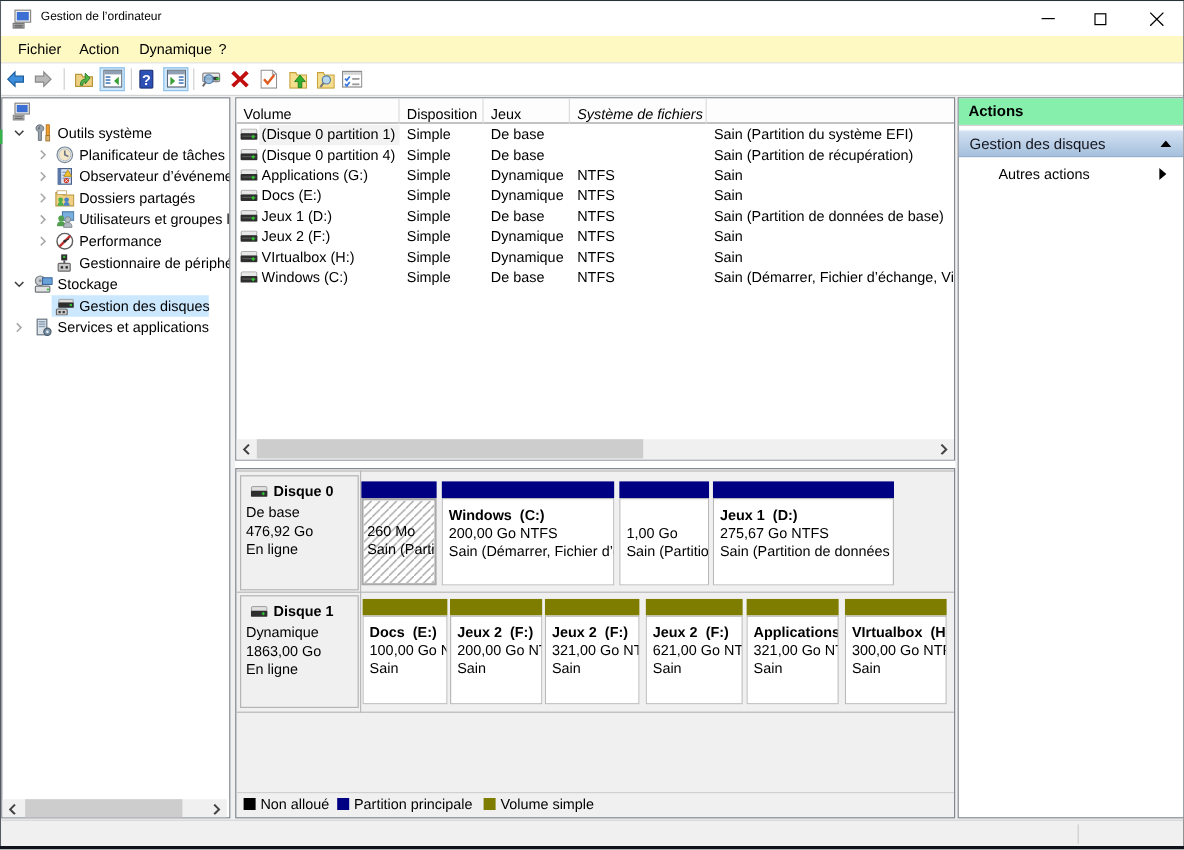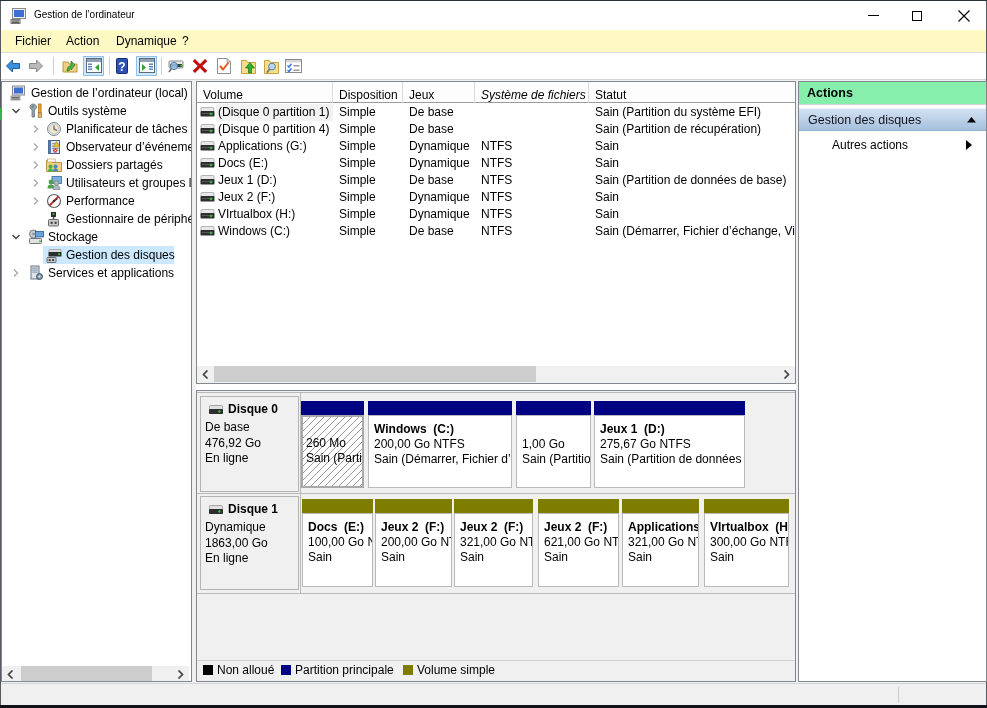--- a/index.html
+++ b/index.html
@@ -158,21 +158,20 @@
     <rect x="8.5" y="7" width="6" height="1.5" fill="#9a9a9a"></rect>
     <rect x="8.5" y="11.5" width="6" height="1.5" fill="#9a9a9a"></rect>
   </svg>
 </div>
 <div class="abs" id="toolbar-border"></div>
 
 <div class="abs" id="main">
   <div class="abs" id="tree">
     <div class="abs" id="treesel"></div>
 
-    <div class="trow" style="top:2px;left:29px">Gestion de l’ordinateur (local)</div>
     <svg class="ticon" style="left:8px;top:3px" viewBox="0 0 16 16">
         <rect x="2.5" y="1" width="12" height="9" fill="#e8e8e8" stroke="#8a8a8a"></rect>
         <rect x="4" y="2.5" width="9" height="6" fill="#3b6fd4"></rect>
         <rect x="1" y="11" width="9" height="4" fill="#c9c9c9" stroke="#777" stroke-width="0.7"></rect>
         <rect x="2" y="12" width="7" height="0.8" fill="#555"></rect>
         <rect x="2" y="13.5" width="7" height="0.8" fill="#555"></rect>
       </svg>
 
     <div class="trow" style="top:20px;left:46px">Outils système</div>
     <svg class="chev" style="left:9px;top:24px" viewBox="0 0 10 10">
@@ -299,21 +298,20 @@
             <path d="M1.5 0.5 L5.5 4.5 L1.5 8.5" stroke="#444" stroke-width="1.7" fill="none"></path>
           </svg></div>
     </div>
   </div>
   <div class="abs" id="volpane">
     <div id="volhead">
       <div class="hcell" style="left:0px;width:136px;">Volume</div>
       <div class="hcell" style="left:136px;width:70px;">Disposition</div>
       <div class="hcell" style="left:206px;width:72px;">Jeux</div>
       <div class="hcell" style="left:278px;width:114px;font-style:italic;">Système de fichiers</div>
-      <div class="hcell" style="left:392px;width:200px;border-right:none;">Statut</div>
     </div>
     <div class="vrow" style="top:22px;">
       <div class="abs" style="left:19px;top:0;width:117px;height:17px;background:#f2f2f2"></div>
       <svg class="volico" viewBox="0 0 15 10">
           <rect x="1" y="0.5" width="13" height="4" rx="1" fill="#e8e8e8" stroke="#9a9a9a" stroke-width="0.7"></rect>
           <rect x="0.5" y="4" width="14" height="5.5" rx="0.8" fill="#2e2e2e"></rect>
           <rect x="2" y="6" width="11" height="1" fill="#585858"></rect>
           <path d="M11 5.2 L12.6 6.9 L11 8.6 L9.4 6.9 Z" fill="#2fc52f"></path>
         </svg>
       <div class="vc" style="left:21px;width:115px;">(Disque 0 partition 1)</div>

